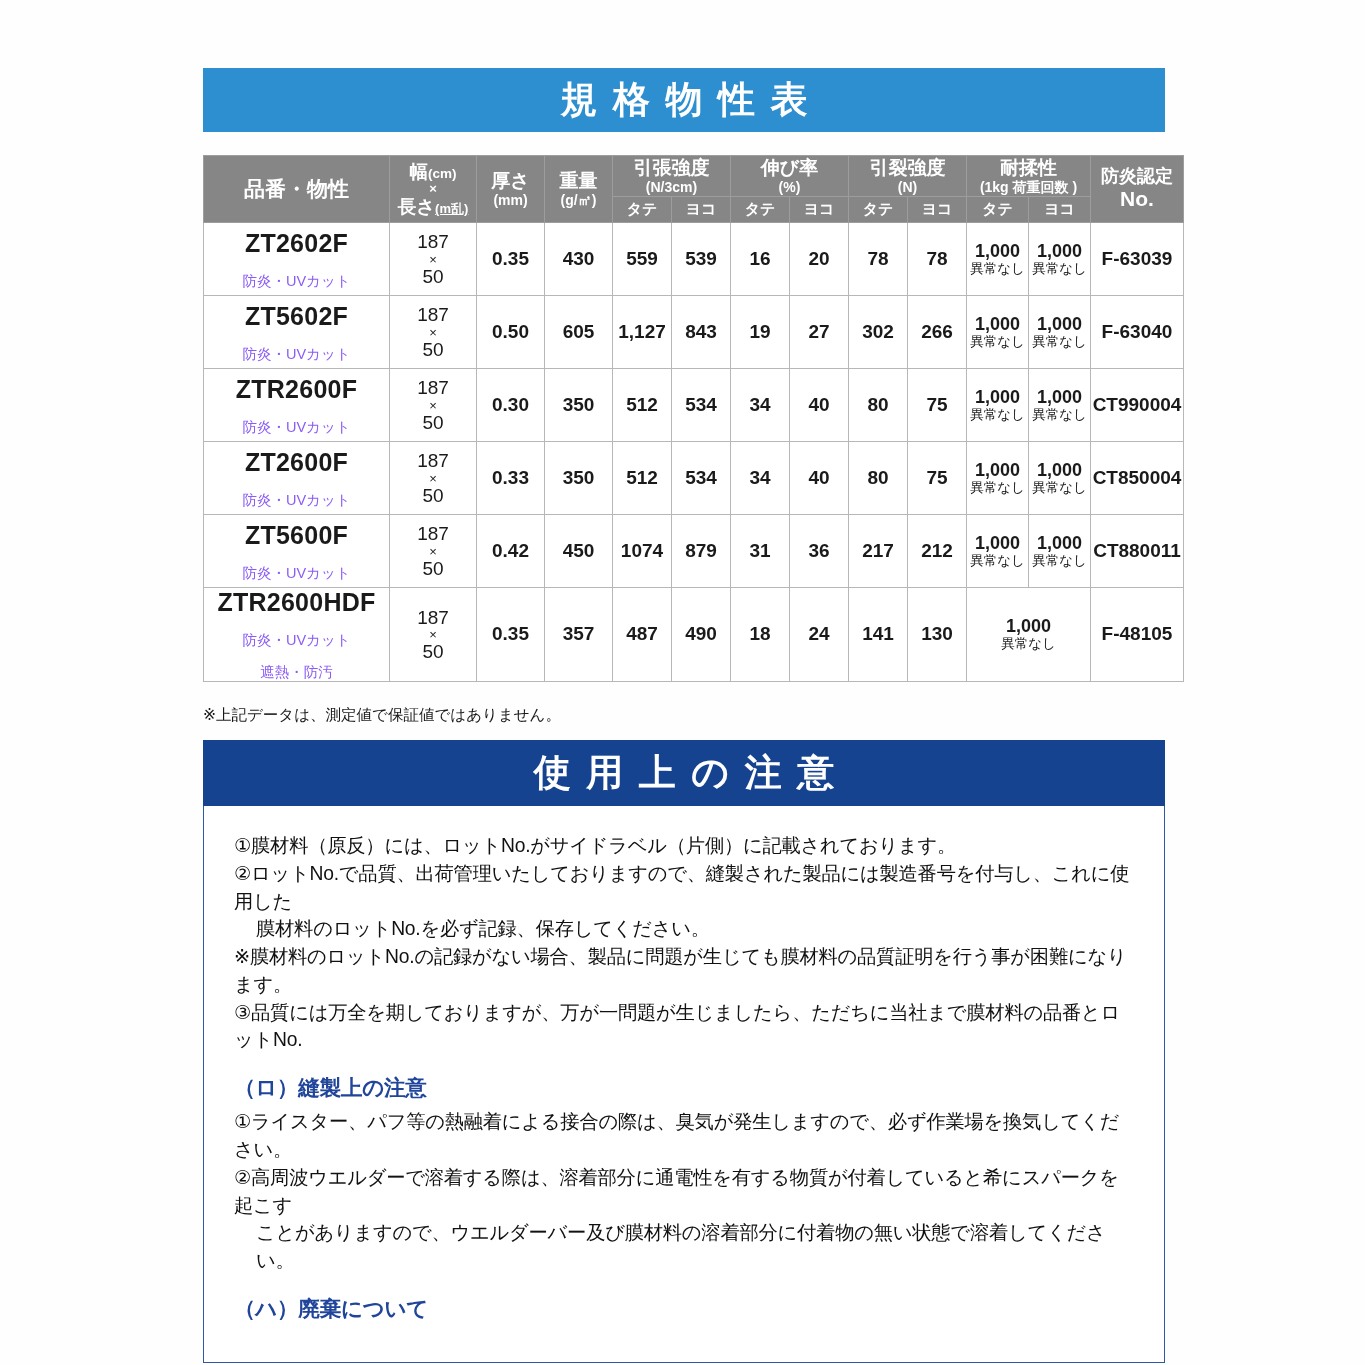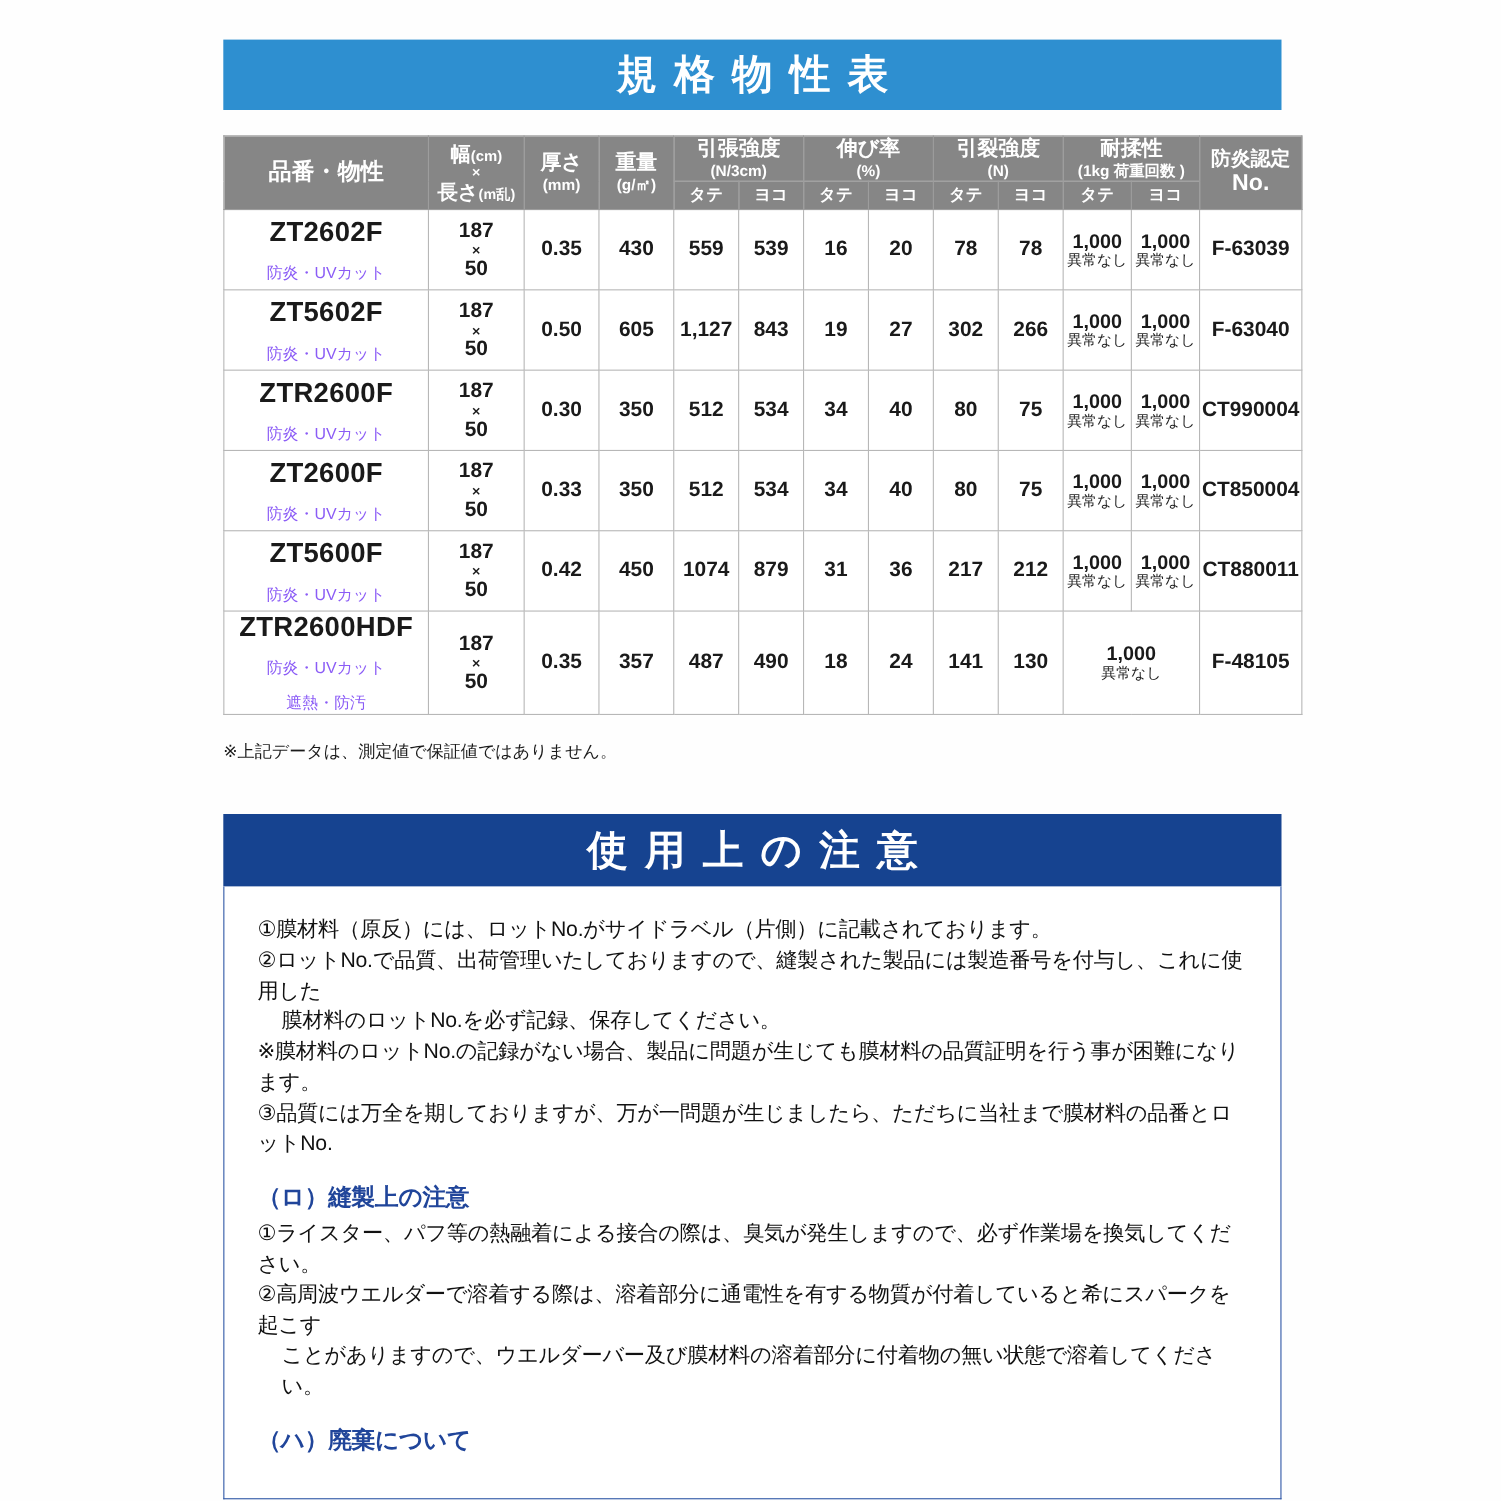--- a/index.html
+++ b/index.html
@@ -21,20 +21,21 @@
     color: #ffffff;
     font-weight: bold;
     letter-spacing: 0.42em;
     text-indent: 0.42em;
   }
   .banner-light {
     background: #2e8fd0;
     font-size: 37px;
     line-height: 64px;
     height: 64px;
+    margin-top: 32px;
   }
   .banner-dark {
     background: #164390;
     font-size: 37px;
     line-height: 66px;
     height: 66px;
   }
 
   table.spec {
     border-collapse: collapse;
@@ -56,27 +57,27 @@
   }
   .h-main { font-size: 19px; line-height: 1.22; }
   .h-main .unit { font-size: 14px; font-weight: bold; display:block; }
   .h-main .unit-inline { font-size: 13.5px; font-weight: bold; }
   .h-sub { font-size: 15px; font-weight: bold; padding: 3px 0 !important; }
   .h-pn { font-size: 21px; }
   .h-cert { font-size: 18px; line-height: 1.18; }
   .h-cert .no { font-size: 21px; display:block; }
   .h-wl { font-size: 18.5px; line-height: 1.15; }
   .h-wl .x { font-size: 13px; display:block; line-height: 1.05; }
-  .h-wl .unit2 { font-size: 13px; }
+  .h-wl .unit2 { font-size: 13px; text-decoration: underline; }
 
   table.spec tbody td { height: 73px; background:#ffffff; font-size: 19px; }
   .c-name { text-align: center; line-height: 1.12; }
   .c-name .pn { font-size: 25px; font-weight: bold; letter-spacing: .01em; display:block; }
   .c-name .attr { font-size: 14.5px; color:#8b5cf6; display:block; margin-top: 16px; }
-  .c-size { font-size: 17px; line-height: 1.12; font-weight: bold; }
+  .c-size { font-size: 17px; line-height: 1.12; font-weight: normal; }
   .c-size .xs { font-size: 13px; display:block; line-height: 1; }
   .c-num { font-weight: bold; font-size: 19.5px; }
   .c-rub { line-height: 1.1; font-weight: bold; }
   .c-rub .big { font-size: 18px; display:block; }
   .c-rub .small { font-size: 13.5px; font-weight: normal; display:block; }
   .c-cert { font-size: 19px; font-weight: bold; }
 
   .footnote { font-size: 15.5px; margin-top: 23px; color:#1a1a1a; }
 
   

